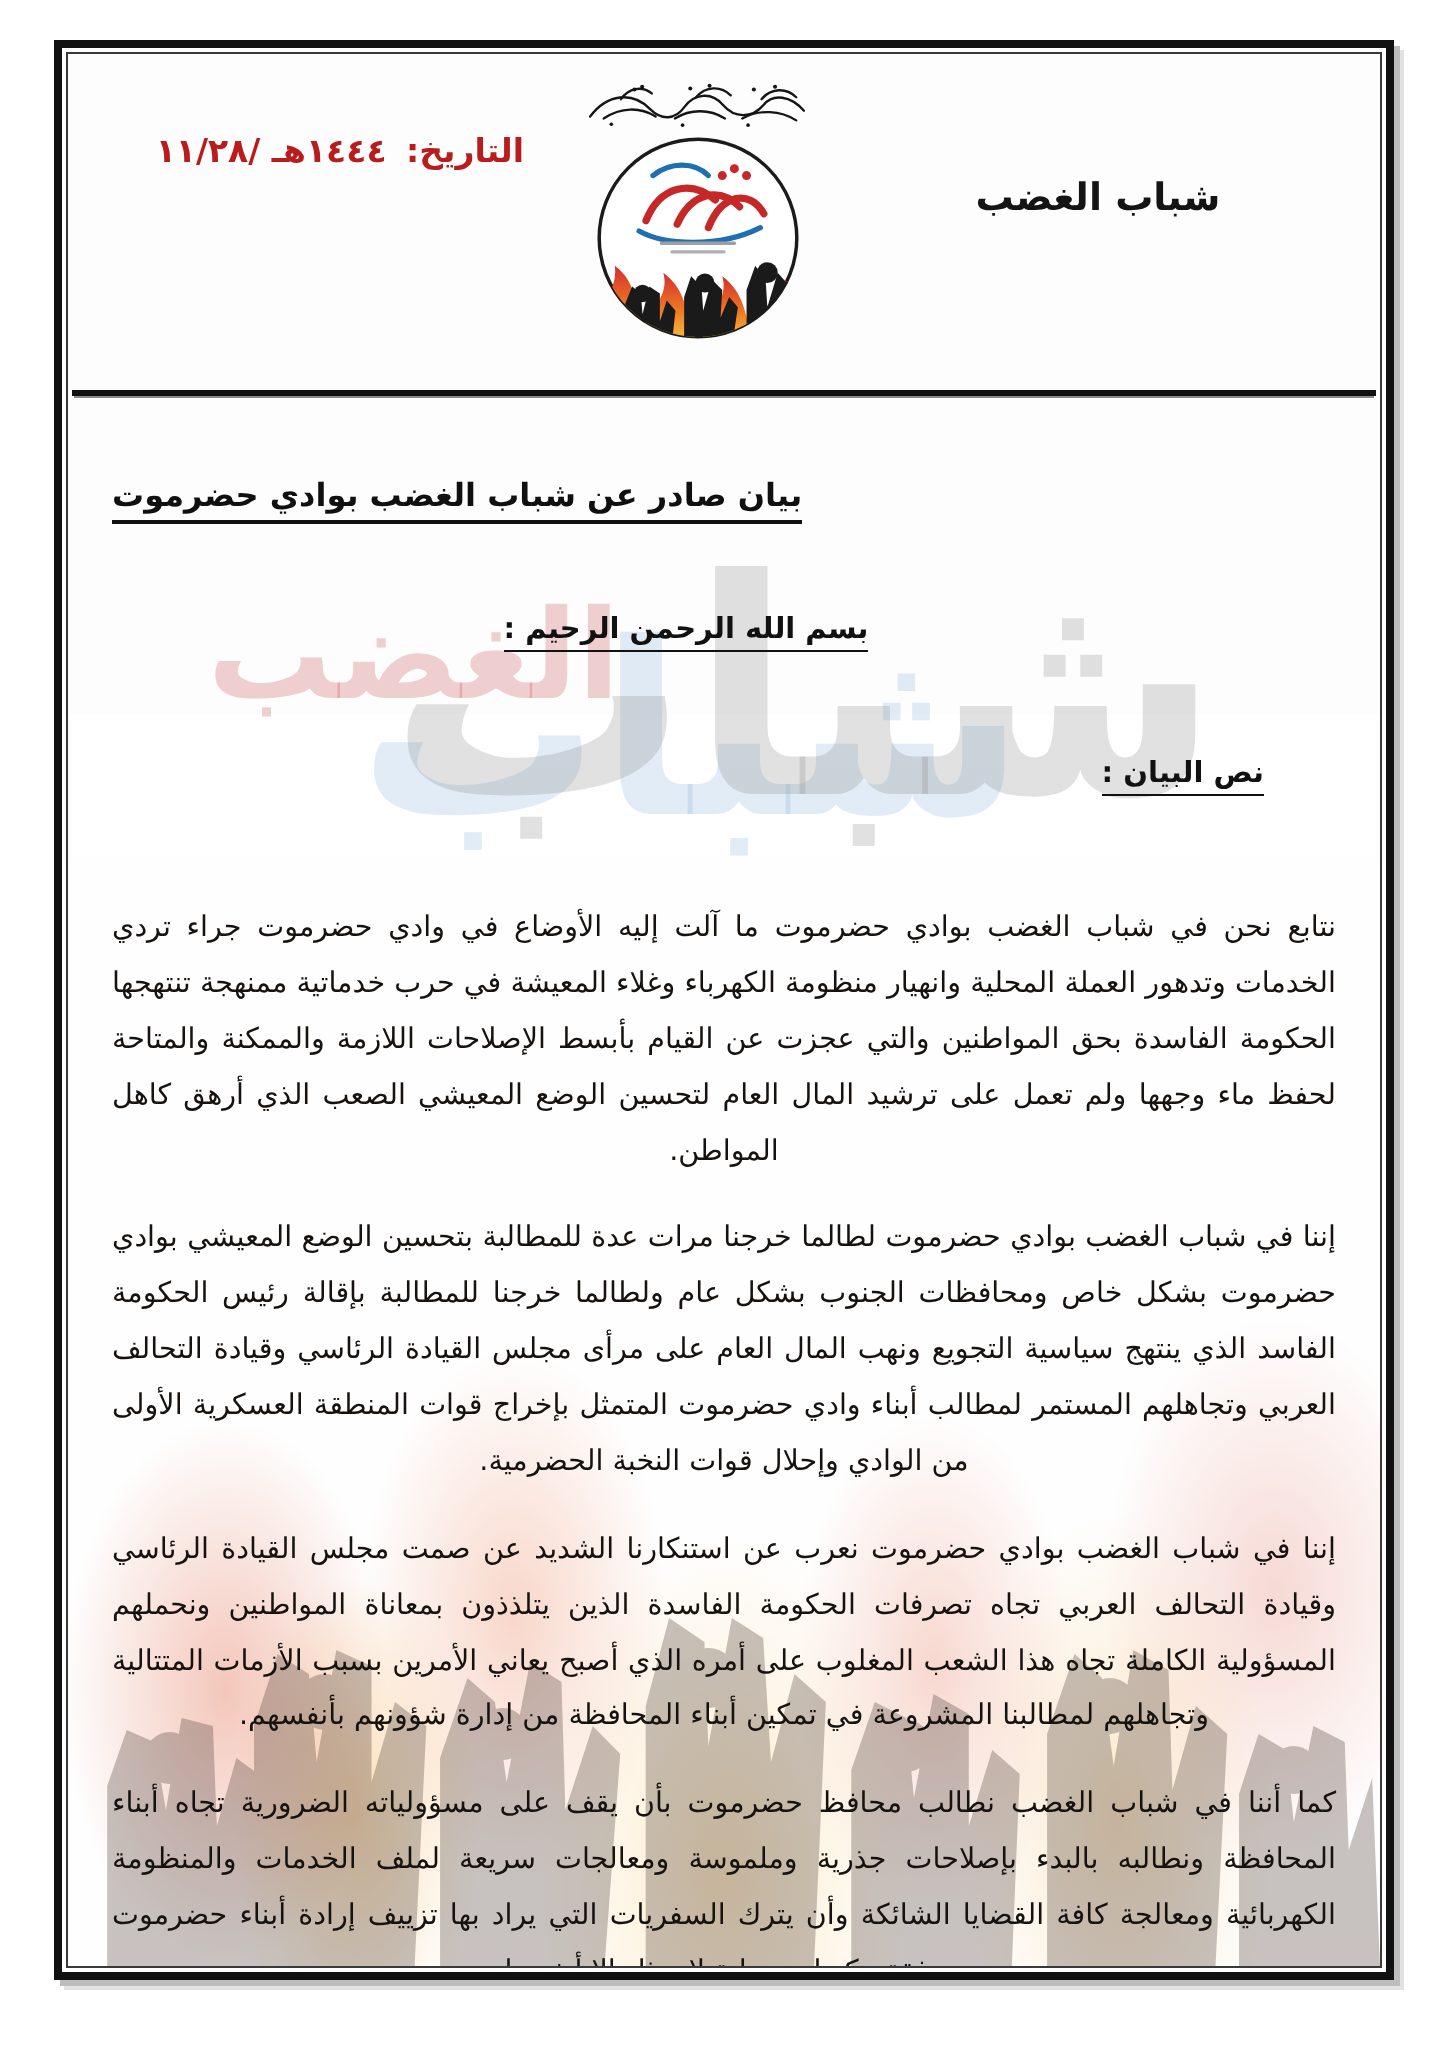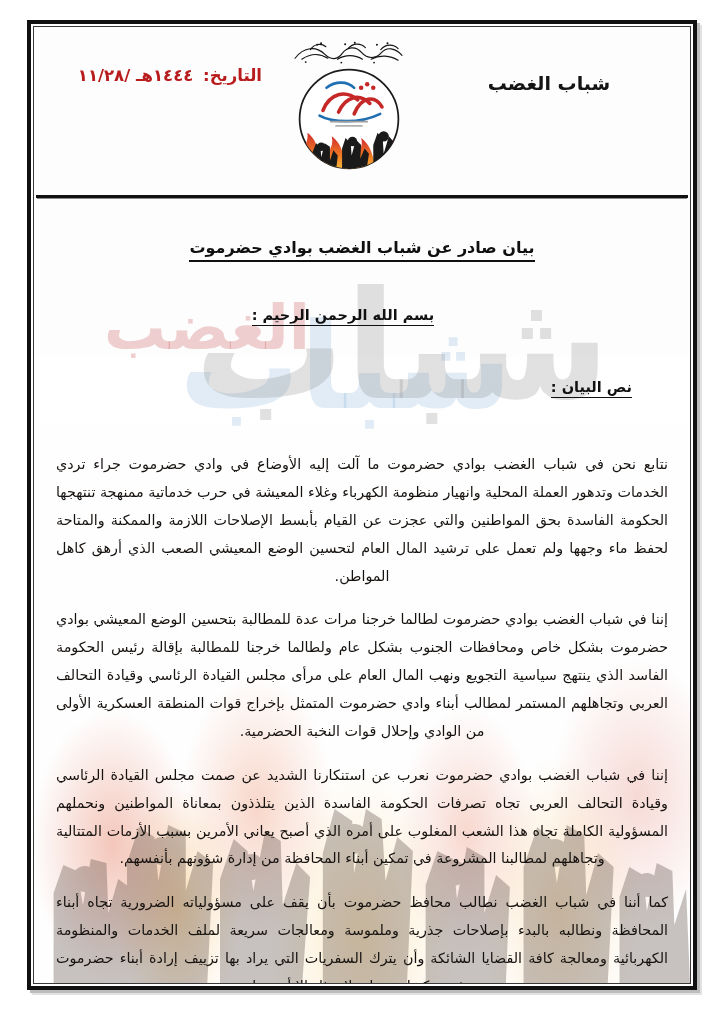--- a/index.html
+++ b/index.html
@@ -114,20 +114,21 @@
     text-align: center;
     padding-top: 30px;
   }
   .org-line {
     font-family: "DejaVu Sans", "Liberation Sans", sans-serif;
     font-weight: bold;
     font-size: 19px;
     color: #141414;
     letter-spacing: 1px;
     line-height: 1.75;
+    margin-top: 16px;
   }
   #header-center {
     flex: 0 0 150px;
     text-align: center;
     padding-top: 2px;
   }
   #basmala-calligraphy {
     height: 26px;
     width: 118px;
     margin: 0 auto 2px auto;
@@ -169,21 +170,21 @@
   }
 
   
   #body {
     position: relative;
     z-index: 3;
     padding: 30px 22px 10px 22px;
     box-sizing: border-box;
   }
   #doc-title {
-    text-align: center;
+    text-align: left;
     font-family: "DejaVu Sans", "Liberation Sans", sans-serif;
     font-weight: bold;
     font-size: 16px;
     color: #101010;
     margin: 10px 0 0 0;
     padding-bottom: 2px;
   }
   #doc-title span {
     border-bottom: 2px solid #101010;
     padding-bottom: 3px;

